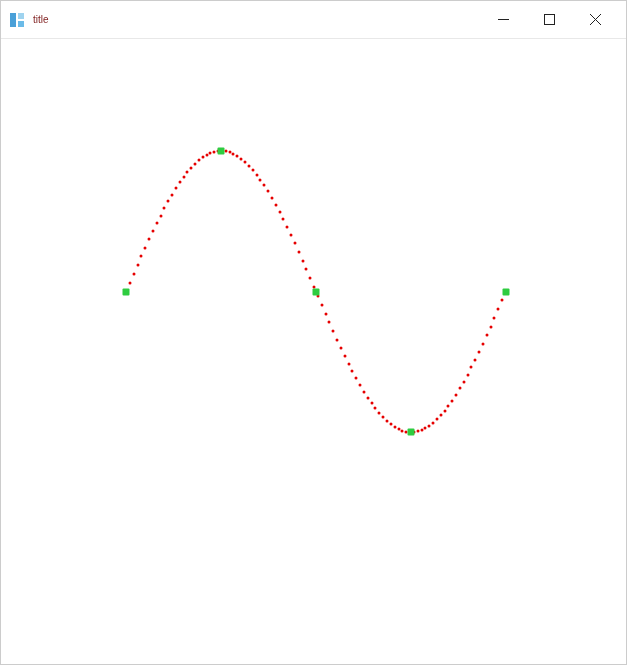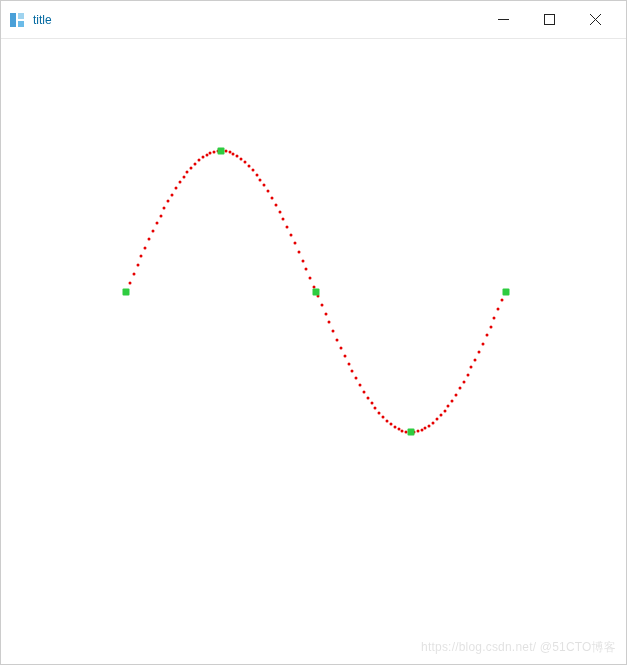--- a/index.html
+++ b/index.html
@@ -23,22 +23,22 @@
     .app-icon {
       width: 16px;
       height: 16px;
       margin-right: 8px;
       display: inline-flex;
       align-items: center;
       justify-content: center;
     }
     .app-icon svg { width: 16px; height: 16px; }
     .title-text {
-      font-size: 12px;
-      color: #0369a1;
+      font-size: 10px;
+      color: #7f1d1d;
       flex: 0 0 auto;
     }
     .spacer { flex: 1 1 auto; }
     .win-controls { display: flex; }
     .win-btn {
       width: 46px;
       height: 30px;
       display: flex;
       align-items: center;
       justify-content: center;
@@ -105,21 +105,20 @@
     <div class="win-btn">
       <svg viewBox="0 0 11 11">
           <line x1="0" y1="0" x2="11" y2="11"></line>
           <line x1="11" y1="0" x2="0" y2="11"></line>
         </svg>
     </div>
   </div>
 </div>
 
 <div class="canvas" id="canvas">
-  <div class="watermark">https://blog.csdn.net/ @51CTO博客</div>
 <div class="dot red-dot" style="left: 125px; top: 252.5px;"></div>
     <div class="dot red-dot" style="left: 128.838px; top: 243.59px;"></div>
     <div class="dot red-dot" style="left: 132.677px; top: 234.717px;"></div>
     <div class="dot red-dot" style="left: 136.515px; top: 225.915px;"></div>
     <div class="dot red-dot" style="left: 140.354px; top: 217.22px;"></div>
     <div class="dot red-dot" style="left: 144.192px; top: 208.667px;"></div>
     <div class="dot red-dot" style="left: 148.03px; top: 200.29px;"></div>
     <div class="dot red-dot" style="left: 151.869px; top: 192.124px;"></div>
     <div class="dot red-dot" style="left: 155.707px; top: 184.201px;"></div>
     <div class="dot red-dot" style="left: 159.545px; top: 176.553px;"></div>

